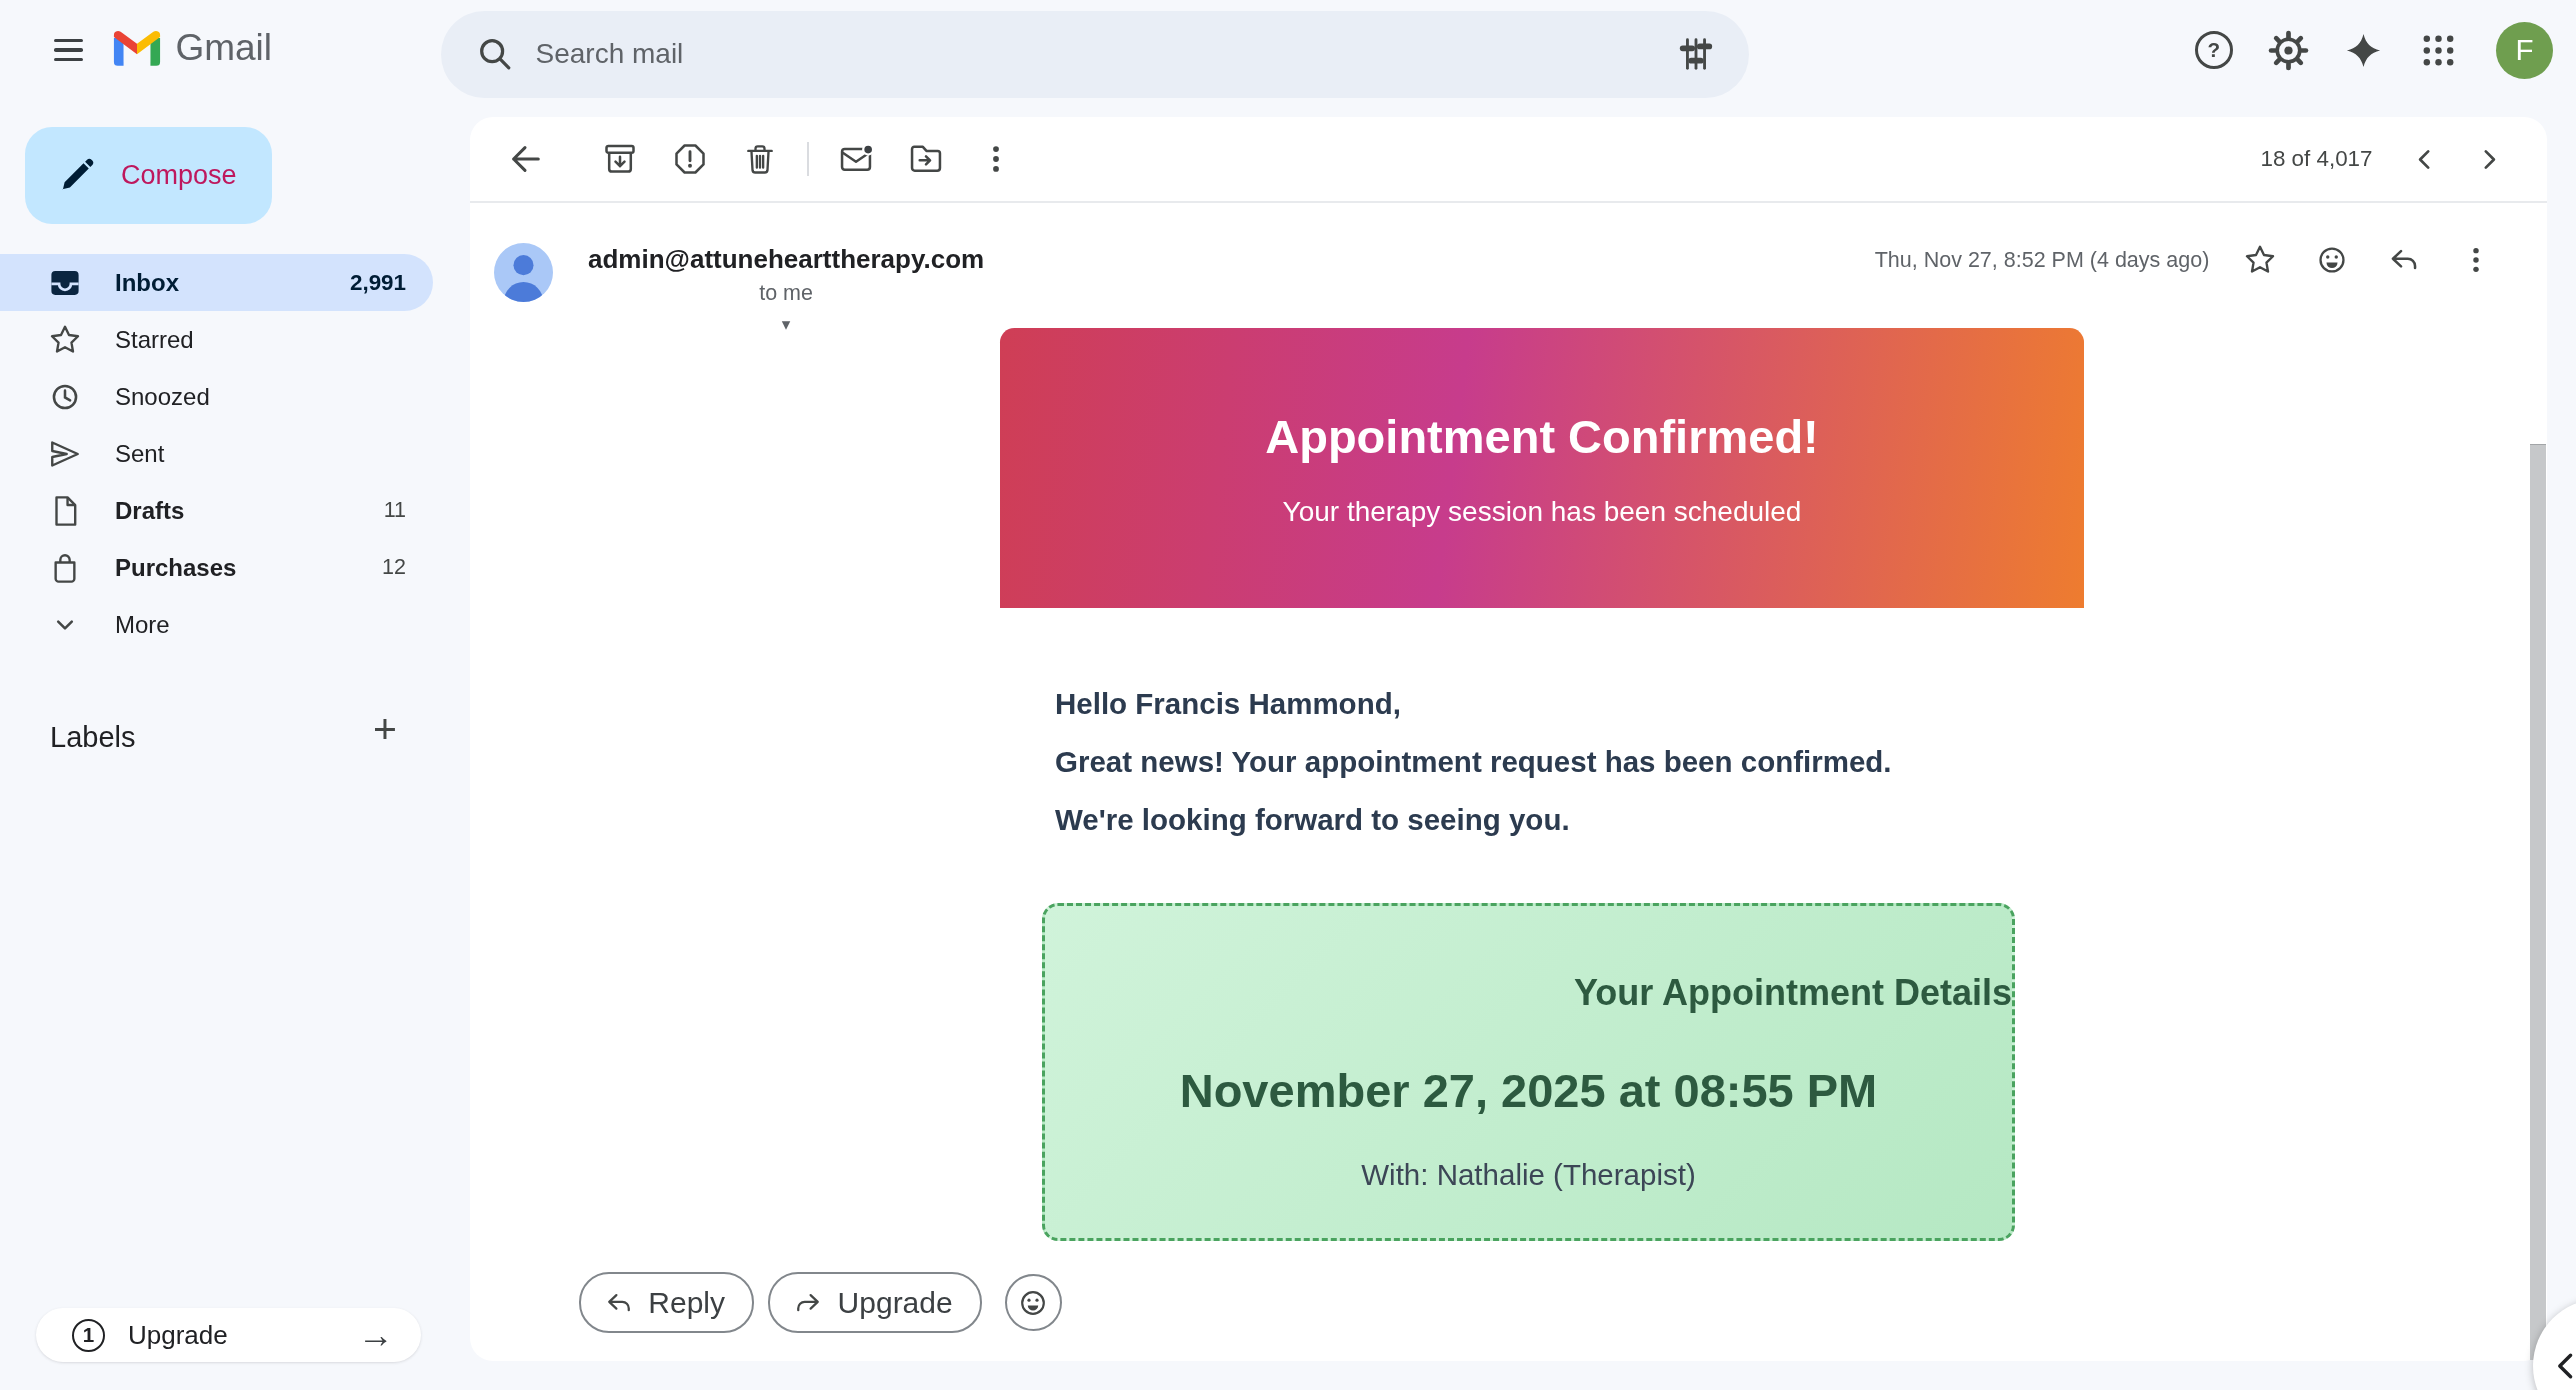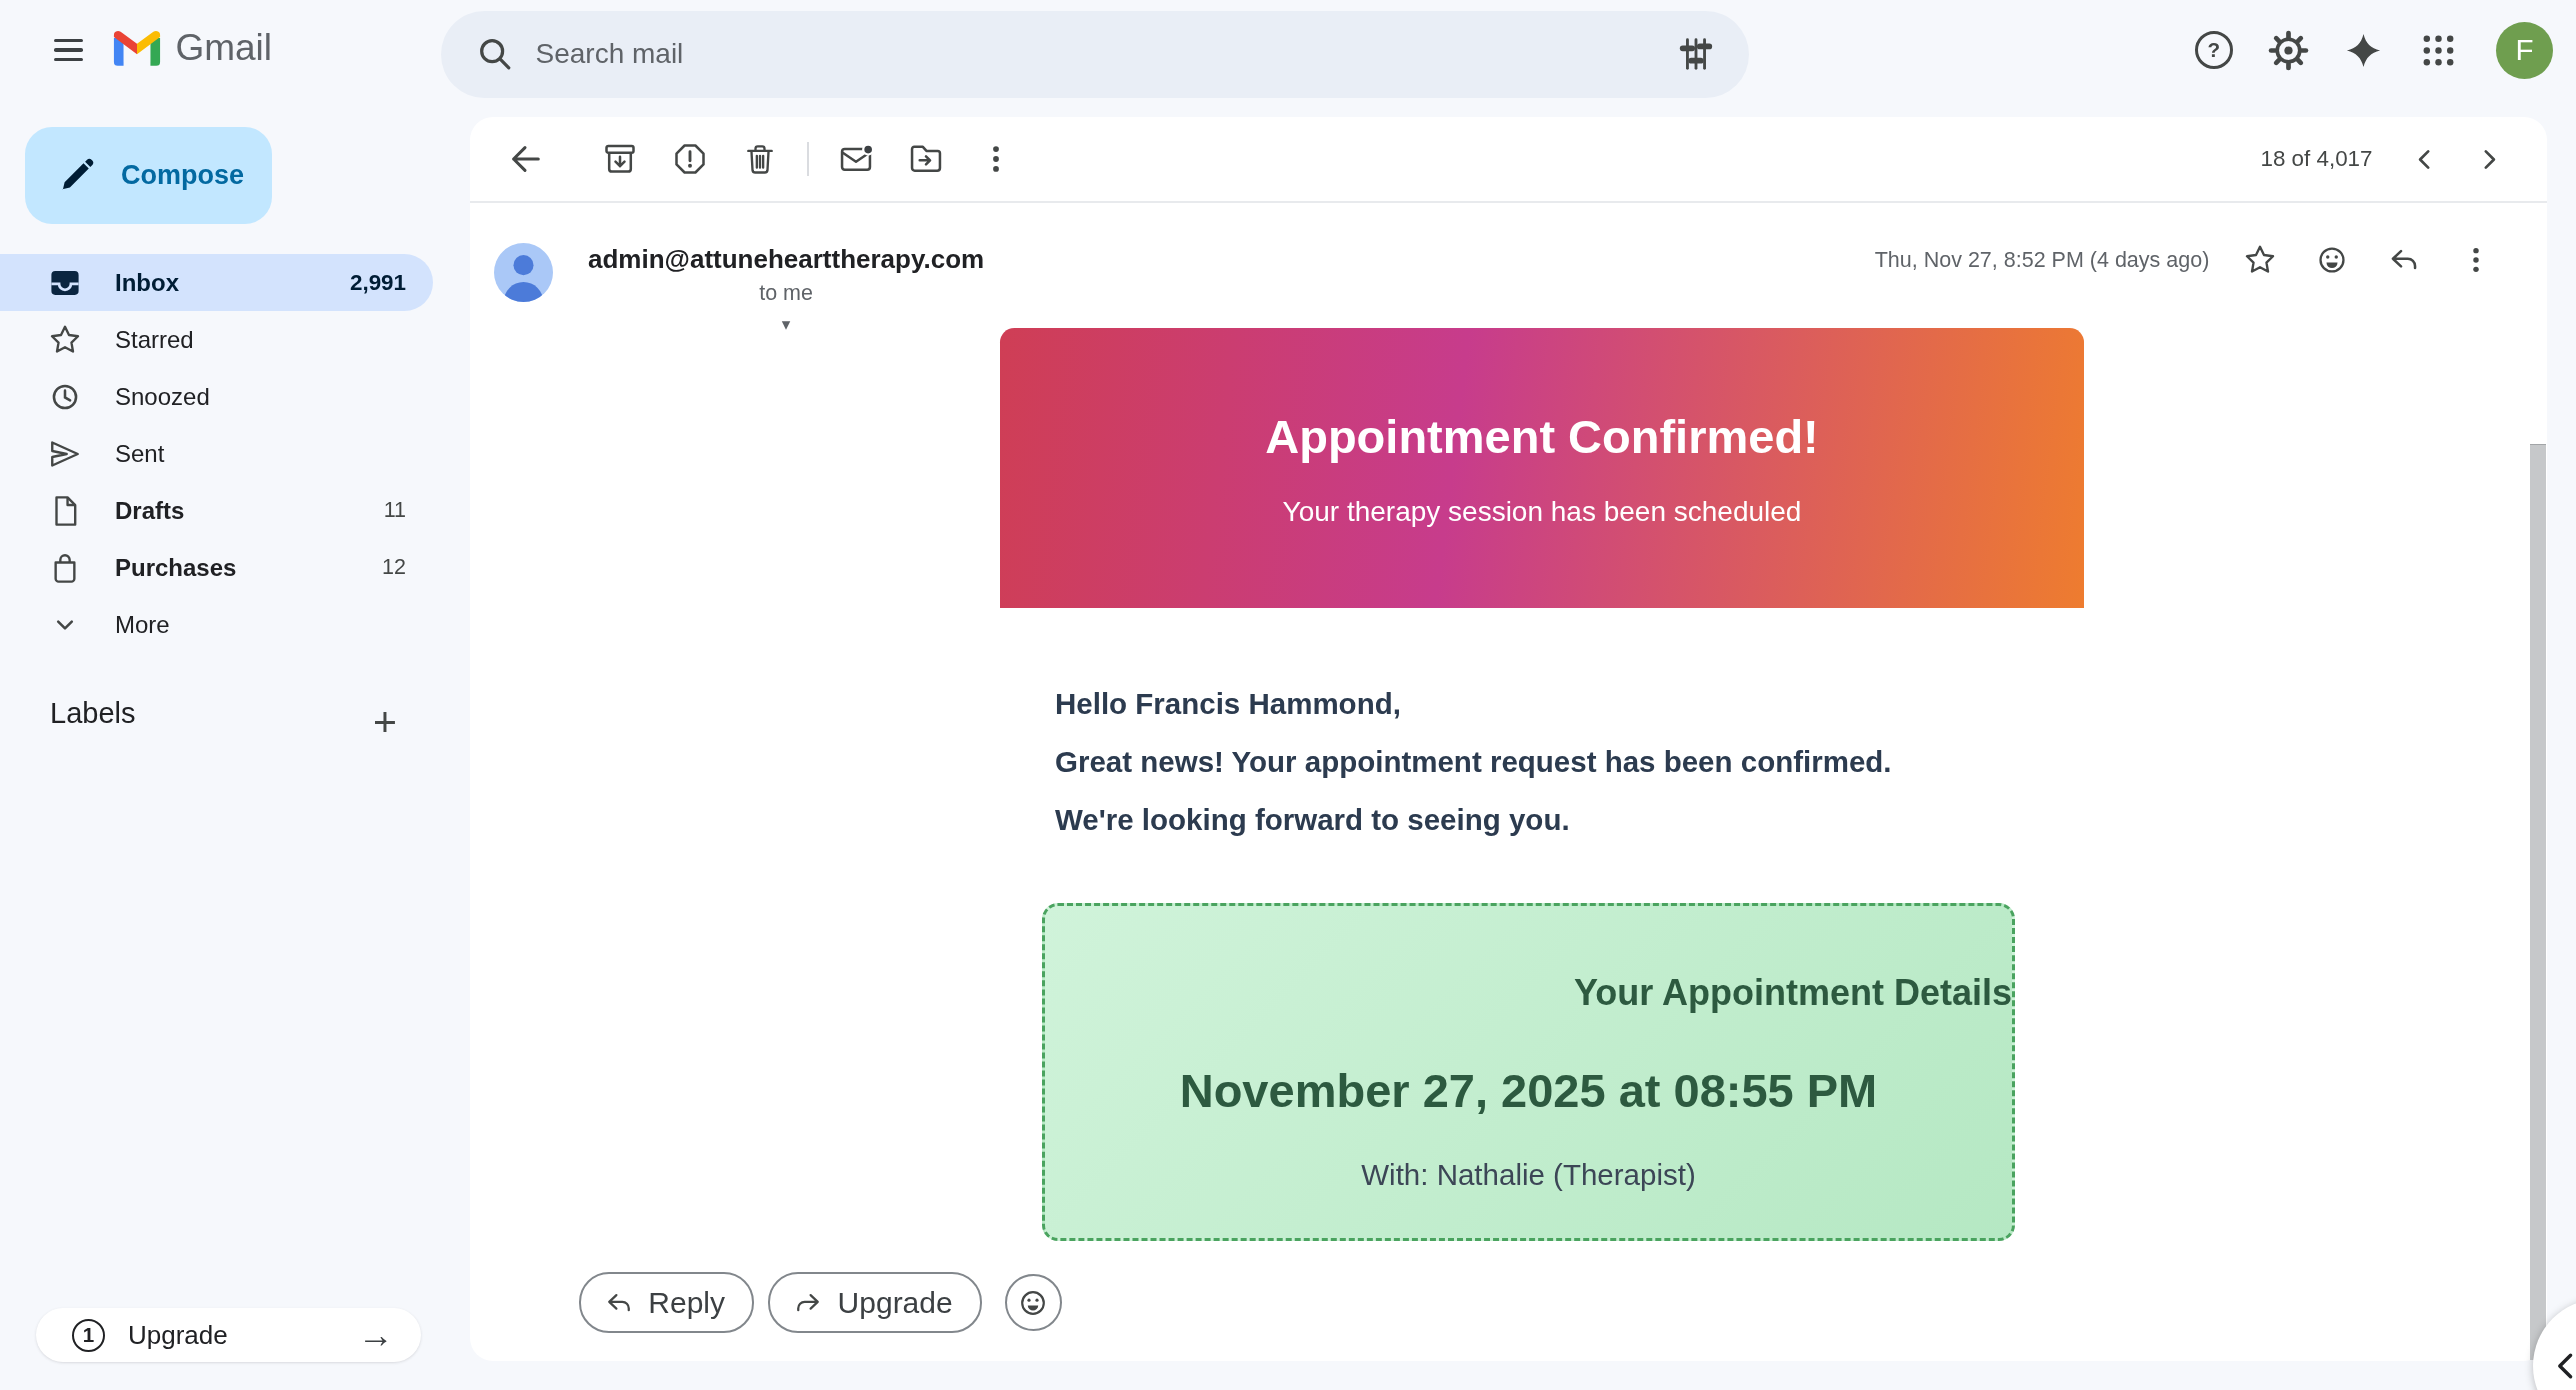--- a/index.html
+++ b/index.html
@@ -21,30 +21,30 @@
 .searchbar input { flex:1; border:none; outline:none; background:transparent; font-size:28px; font-family:inherit; color:#202124; margin-left:9px; }
 .searchbar input::placeholder { color:#5f6368; opacity:1; }
 .topbar-right { position:absolute; right:23px; top:12.5px; height:75px; display:flex; align-items:center; }
 .tb-btn { width:75px; height:75px; }
 .help-circle { width:38px; height:38px; border:3px solid #444746; border-radius:50%; display:flex; align-items:center; justify-content:center; font-size:20.6px; font-weight:bold; color:#444746; }
 .avatar { width:57px; height:57px; border-radius:50%; background:#6f9e4f; color:#fff; font-size:29.5px; display:flex; align-items:center; justify-content:center; margin-left:19.7px; }
 
 
 .sidebar { position:absolute; left:0; top:100px; bottom:0; width:458px; }
 .compose { position:absolute; left:25px; top:27px; width:247px; height:97px; background:#c2e7ff; border-radius:27px; display:flex; align-items:center; padding-left:32px; gap:25px; }
-.compose-label { font-size:27px; font-weight:bold; color:#0369a1; }
+.compose-label { font-size:27px; font-weight:normal; color:#be185d; }
 .nav { position:absolute; left:0; top:154px; width:433px; }
 .nav-item { height:57px; display:flex; align-items:center; border-radius:0 29px 29px 0; padding:0 27px 0 47px; font-size:24px; color:#202124; }
 .nav-item .nicon { width:36px; height:36px; display:flex; align-items:center; justify-content:center; margin-right:32px; flex:none; }
 .nav-item.sel { background:#d3e3fd; }
 .nav-item.sel .nlabel { color:#001d35; font-weight:bold; }
 .bold .nlabel { font-weight:bold; }
 .ncount { margin-left:auto; font-size:21.5px; color:#444746; }
 .sel .ncount { color:#001d35; font-weight:bold; font-size:22.4px; }
-.labels-row { position:absolute; left:50px; top:597px; width:360px; height:57px; display:flex; align-items:flex-start; justify-content:space-between; }
+.labels-row { position:absolute; left:50px; top:597px; width:360px; height:57px; display:flex; align-items:flex-end; justify-content:space-between; }
 .labels-heading { font-size:29px; color:#202124; }
 .plus-btn { width:50px; height:50px; font-size:41px; font-weight:300; color:#444746; line-height:1; }
 .upgrade { position:absolute; left:36px; top:1208px; width:385px; height:54px; background:#fff; border-radius:27px; display:flex; align-items:center; padding:0 27px 0 36px; box-shadow:0 0.9px 2.7px rgba(60,64,67,.16); }
 .upgrade-badge { width:33px; height:33px; border:2.9px solid #202124; border-radius:50%; font-size:20.6px; font-weight:bold; display:flex; align-items:center; justify-content:center; color:#202124; flex:none; }
 .upgrade-label { font-size:26px; margin-left:23px; color:#202124; }
 .upgrade-arrow { margin-left:auto; font-size:36px; color:#3c4043; line-height:1; }
 
 
 .card { position:absolute; left:470px; top:117px; width:2077px; height:1244px; background:#fff; border-radius:23px; }
 .toolbar { position:absolute; top:0; left:0; right:0; height:84px; display:flex; align-items:center; padding:0 27px 0 19.7px; }

